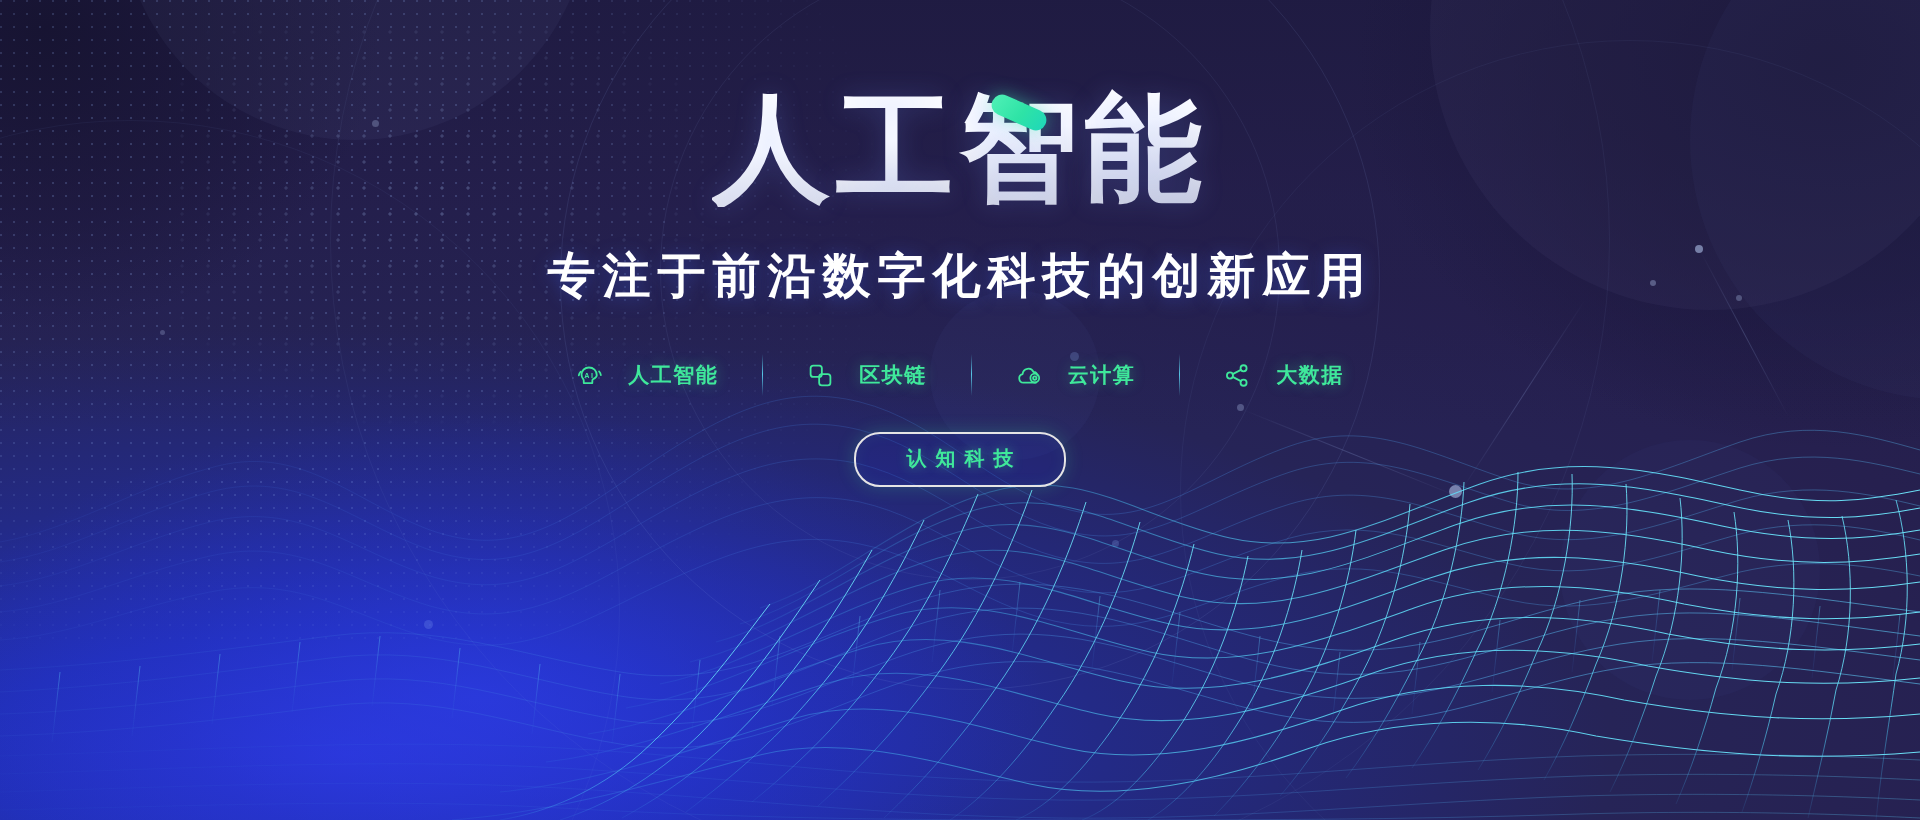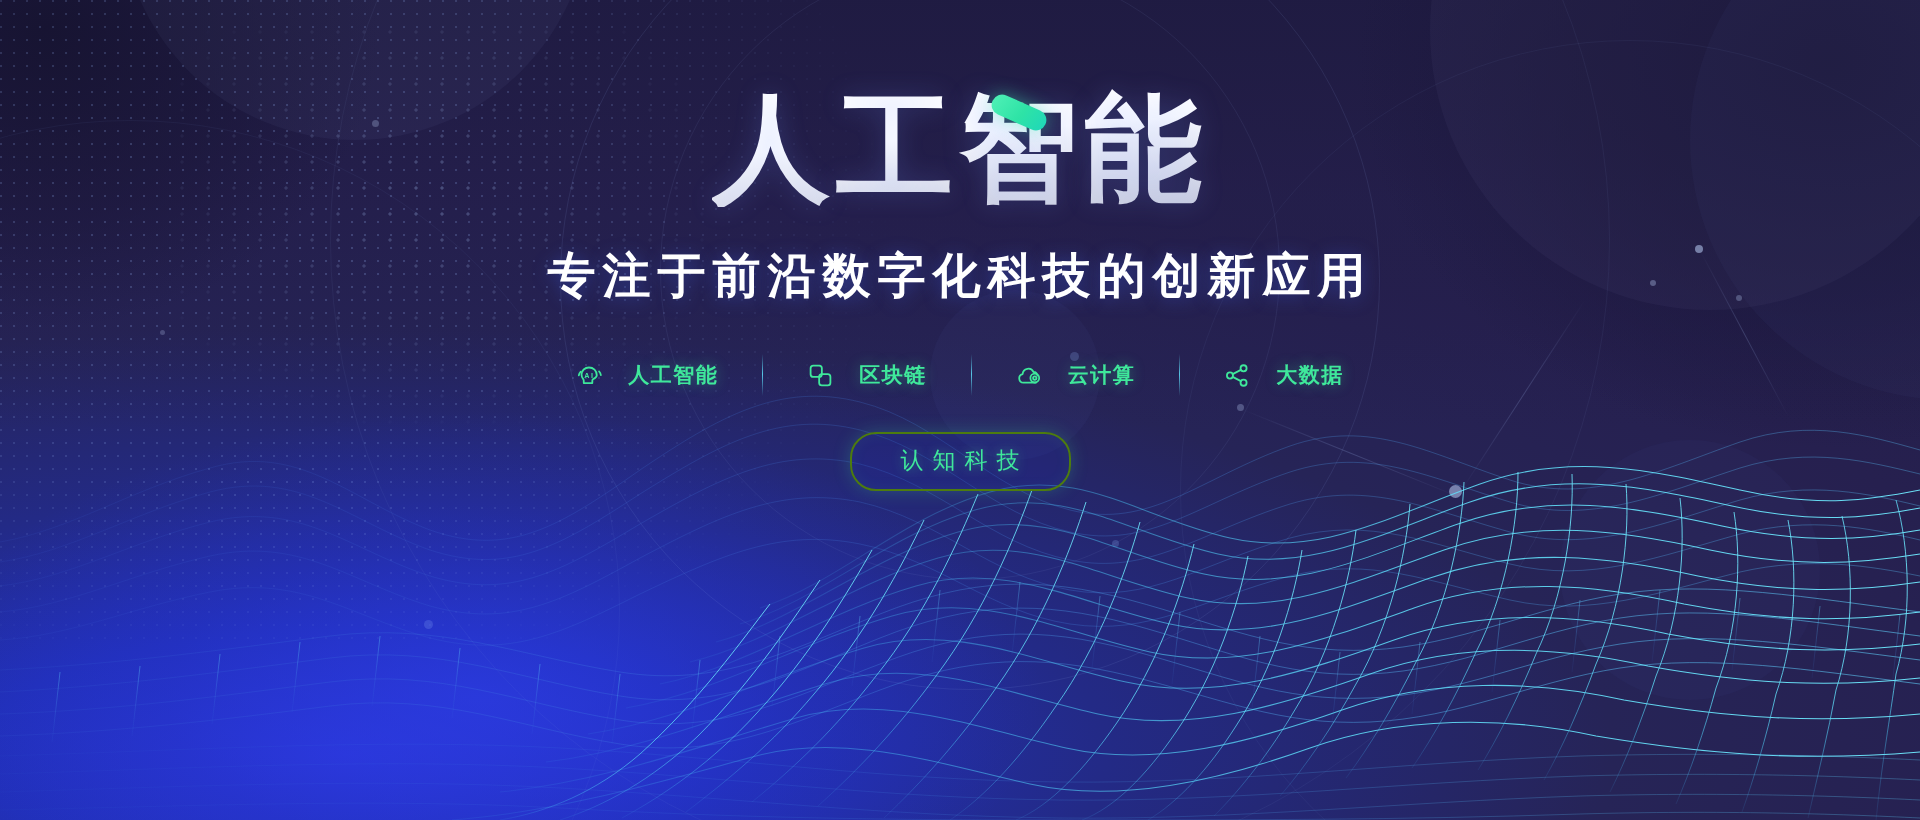--- a/index.html
+++ b/index.html
@@ -206,26 +206,26 @@
 
   .cta-wrap {
     margin-top: 36px;
   }
   .cta {
     display: inline-flex;
     align-items: center;
     justify-content: center;
     padding: 11px 40px 13px;
     min-width: 212px;
-    border: 2px solid #4d7c0f;
+    border: 2px solid #e5e5e5;
     border-radius: 26px;
     background: rgba(30,44,200,0.16);
     color: #3fe89b;
-    font-size: 23px;
-    font-weight: 400;
+    font-size: 20px;
+    font-weight: 700;
     letter-spacing: 9px;
     text-indent: 9px;
     cursor: pointer;
     box-shadow: 0 0 18px rgba(62,232,155,0.22), inset 0 0 16px rgba(62,232,155,0.06);
     text-shadow: 0 0 12px rgba(62,232,155,0.45);
     white-space: nowrap;
   }
 </style>
 </head>
 <body>

